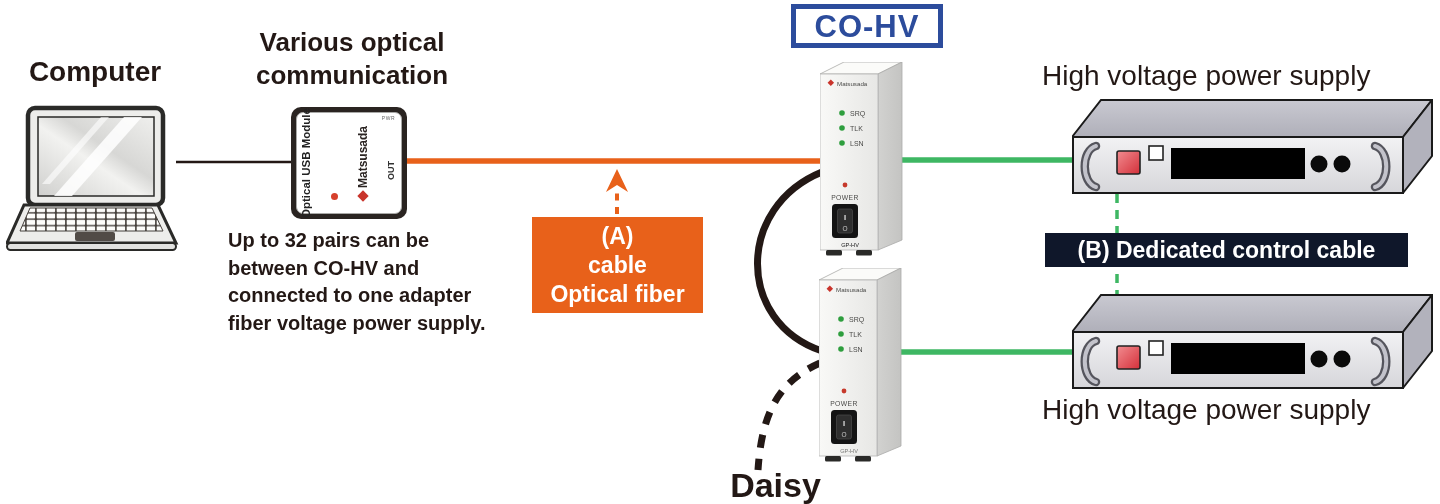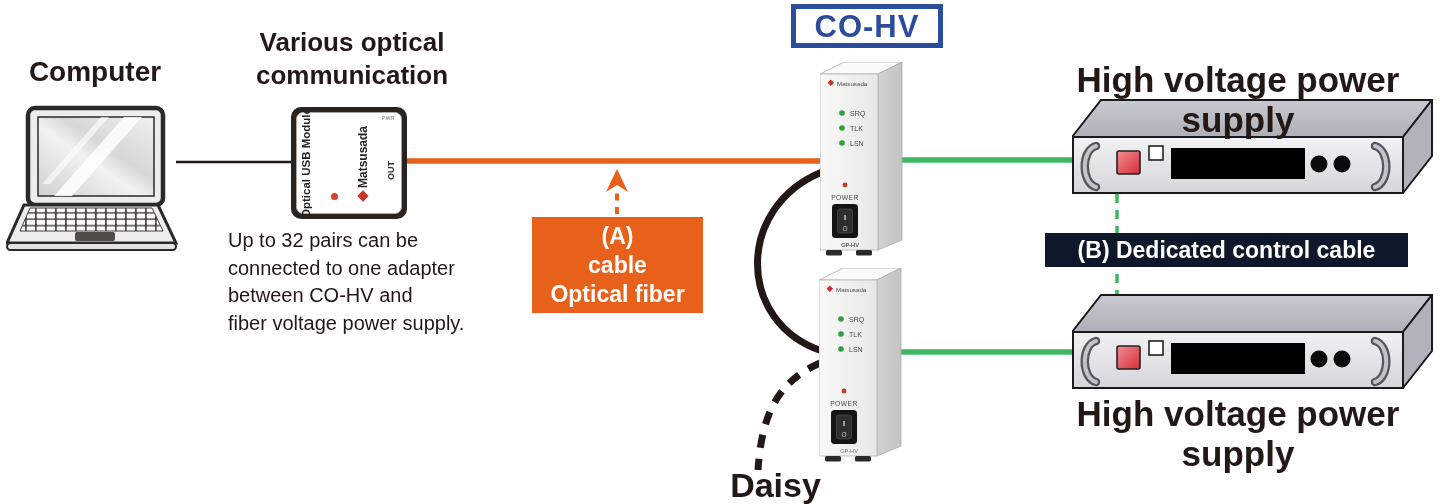--- a/index.html
+++ b/index.html
@@ -5,22 +5,22 @@
   html,body{margin:0;padding:0;background:#fff;}
   #canvas{position:relative;width:1440px;height:504px;background:#fff;overflow:hidden;
           font-family:"Liberation Sans",sans-serif;color:#231815;}
   .abs{position:absolute;}
   svg{display:block;}
   
   .h-computer{left:6px;top:56px;width:178px;text-align:center;font-size:28px;font-weight:700;}
   .h-various{left:243px;top:26px;width:218px;text-align:center;font-size:26px;font-weight:700;line-height:33px;}
   .cohv-box{left:791px;top:4px;width:142px;height:34px;border:5px solid #2C4C9C;
             text-align:center;font-size:31px;font-weight:700;line-height:35px;color:#2C4C9C;letter-spacing:1px;}
-  .note{left:228px;top:227px;width:290px;font-size:20px;line-height:27.5px;font-weight:400;}
-  .hv-label{width:392px;text-align:center;font-size:35px;font-weight:700;}
+  .note{left:228px;top:227px;width:290px;font-size:20px;line-height:27.5px;font-weight:700;}
+  .hv-label{width:392px;font-size:28px;font-weight:400;}
   .hv-top{left:1042px;top:60px;}
   .hv-bottom{left:1042px;top:394px;}
   .daisy{left:683px;top:466px;width:185px;text-align:center;font-size:34px;font-weight:700;}
   
   .boxA{left:532px;top:217px;width:171px;height:96px;background:#E8611A;color:#fff;
         text-align:center;font-weight:700;font-size:23px;line-height:29px;padding-top:5px;box-sizing:border-box;}
   .bannerB{left:1045px;top:233px;width:363px;height:34px;background:#0f172a;color:#fff;
            text-align:center;font-weight:700;font-size:23px;line-height:34px;}
   
   .module{left:291px;top:107px;width:116px;height:112px;background:#2A2421;border-radius:10px;}
@@ -201,22 +201,22 @@
 
   <div class="abs h-various">
     <div>Various optical</div>
     <div>communication</div>
   </div>
 
   <div class="abs cohv-box">CO-HV</div>
 
   <div class="abs note">
     <div>Up to 32 pairs can be</div>
+    <div>between CO-HV and</div>
     <div>connected to one adapter</div>
-    <div>between CO-HV and</div>
     <div>fiber voltage power supply.</div>
   </div>
 
   <div class="abs boxA">
     <div>(A)</div>
     <div>cable</div>
     <div>Optical fiber</div>
   </div>
 
   <div class="abs bannerB">(B) Dedicated control cable</div>

